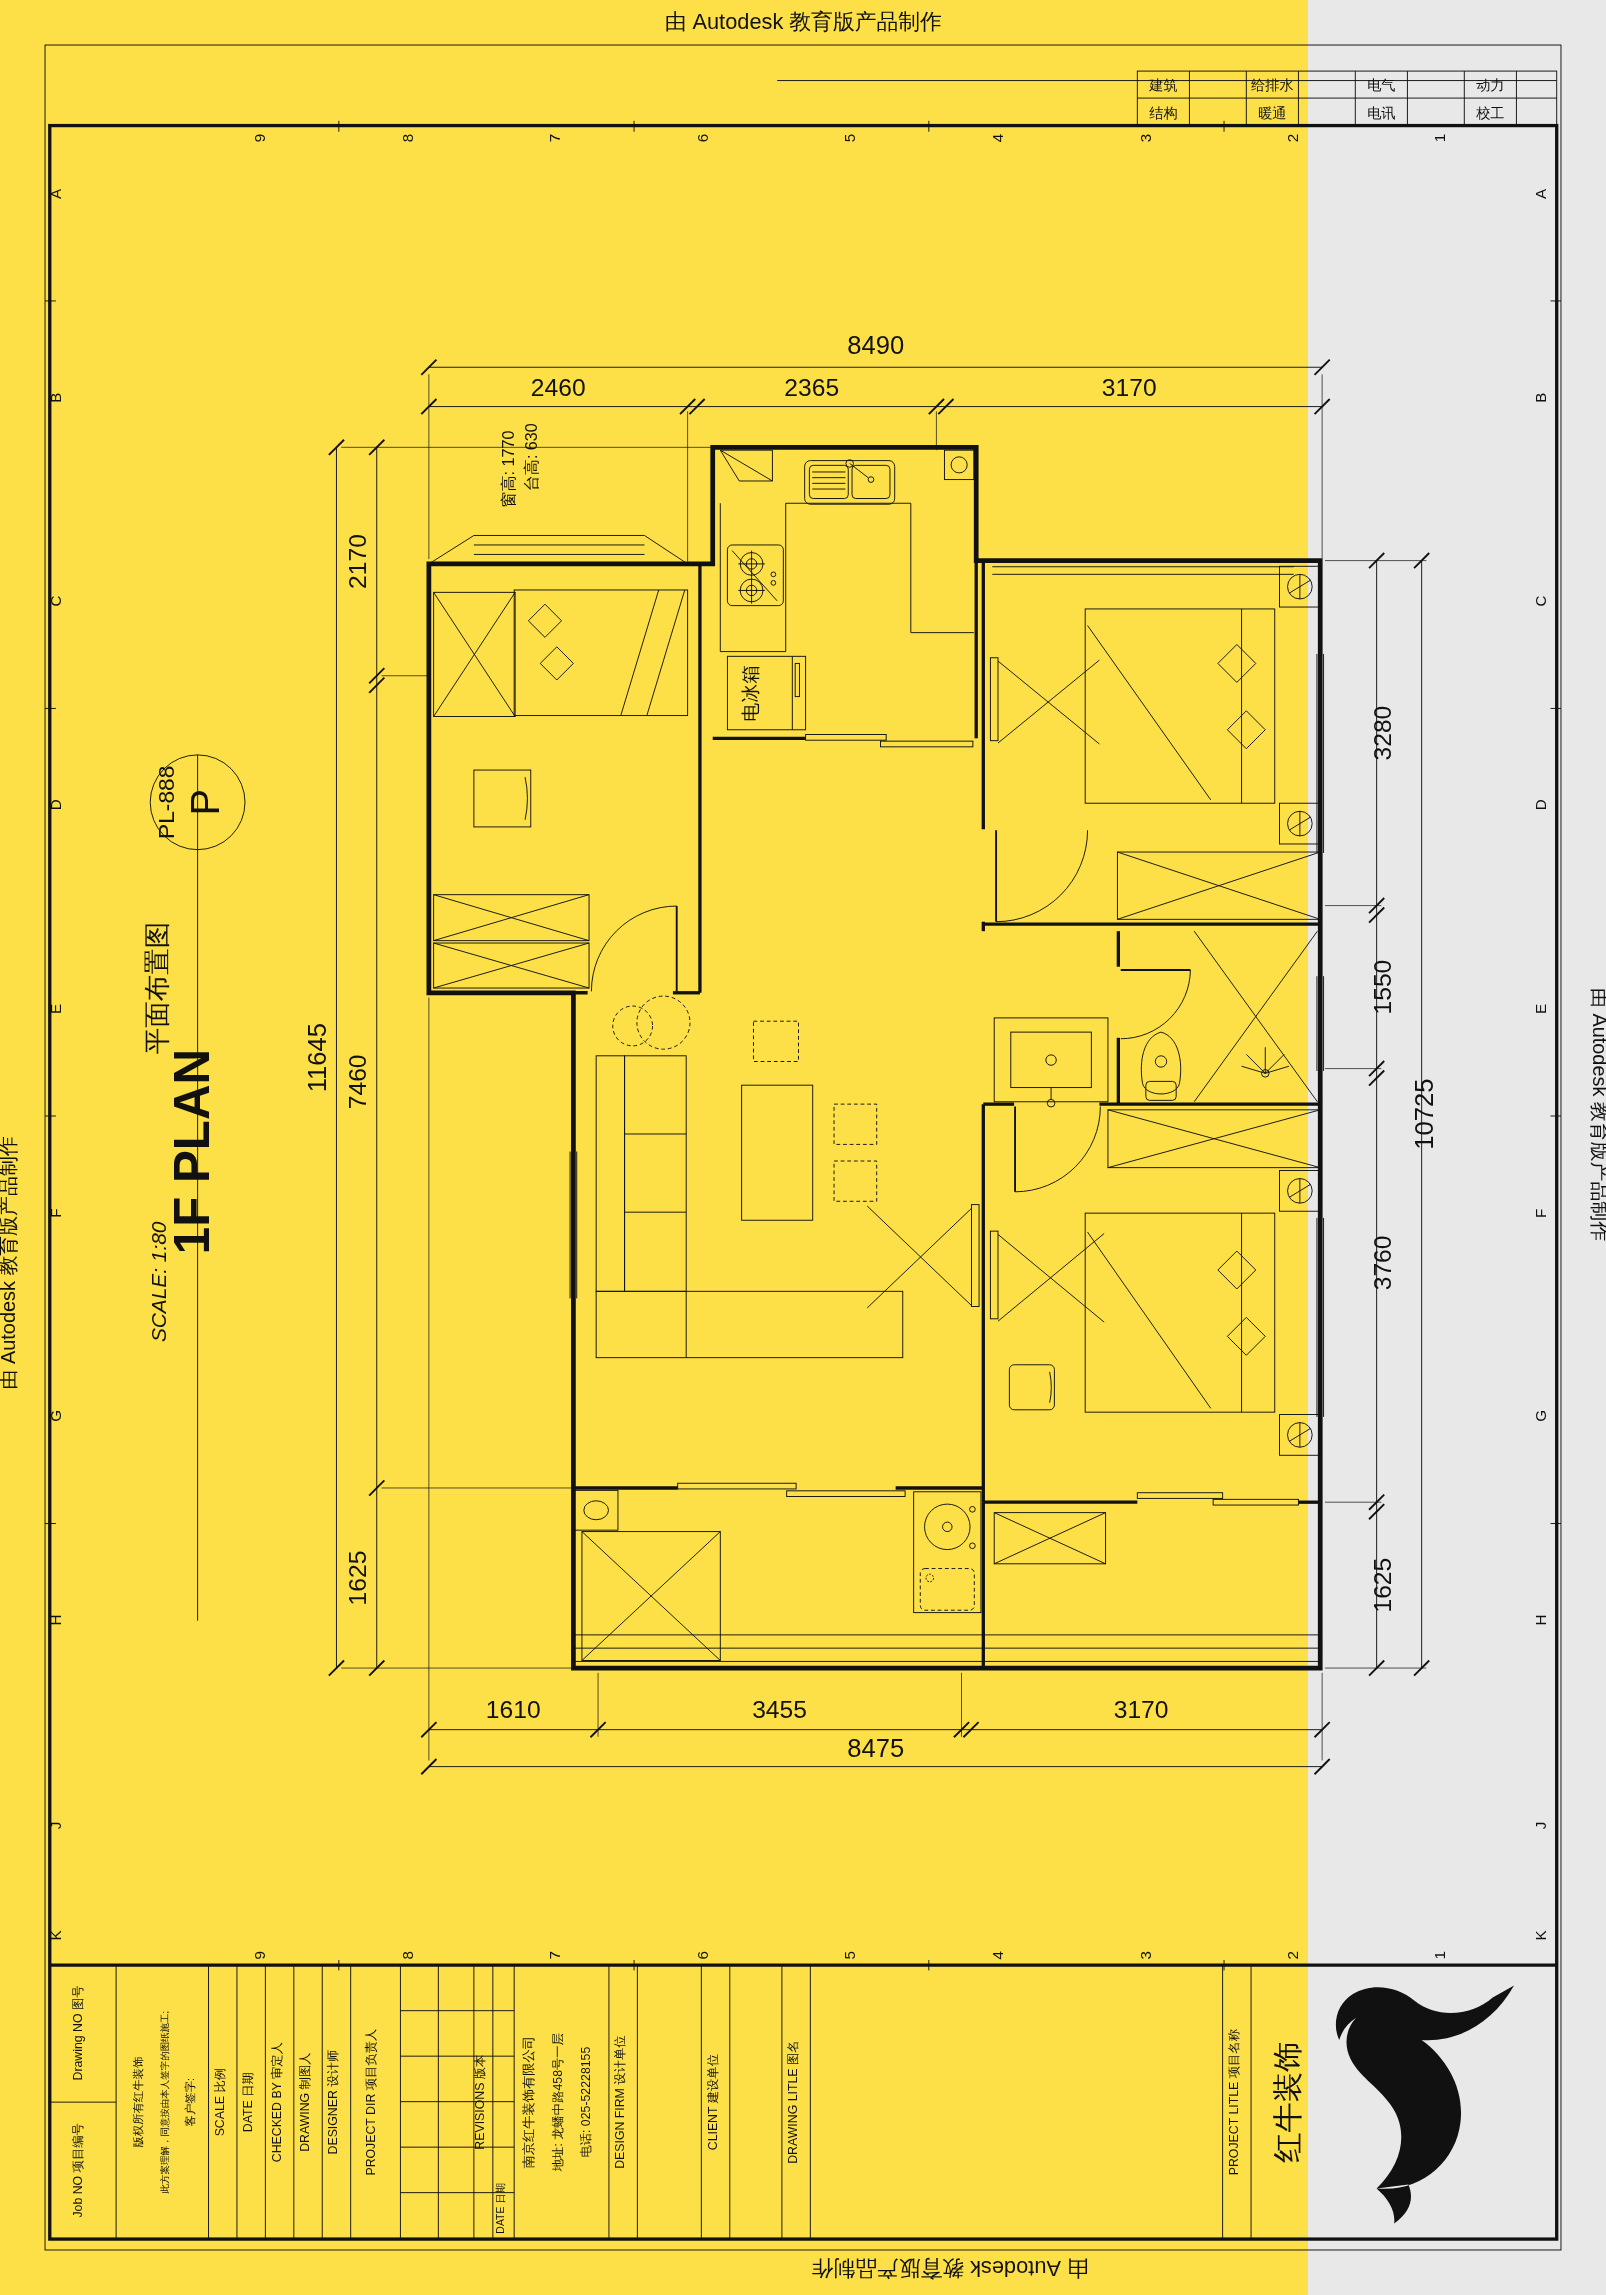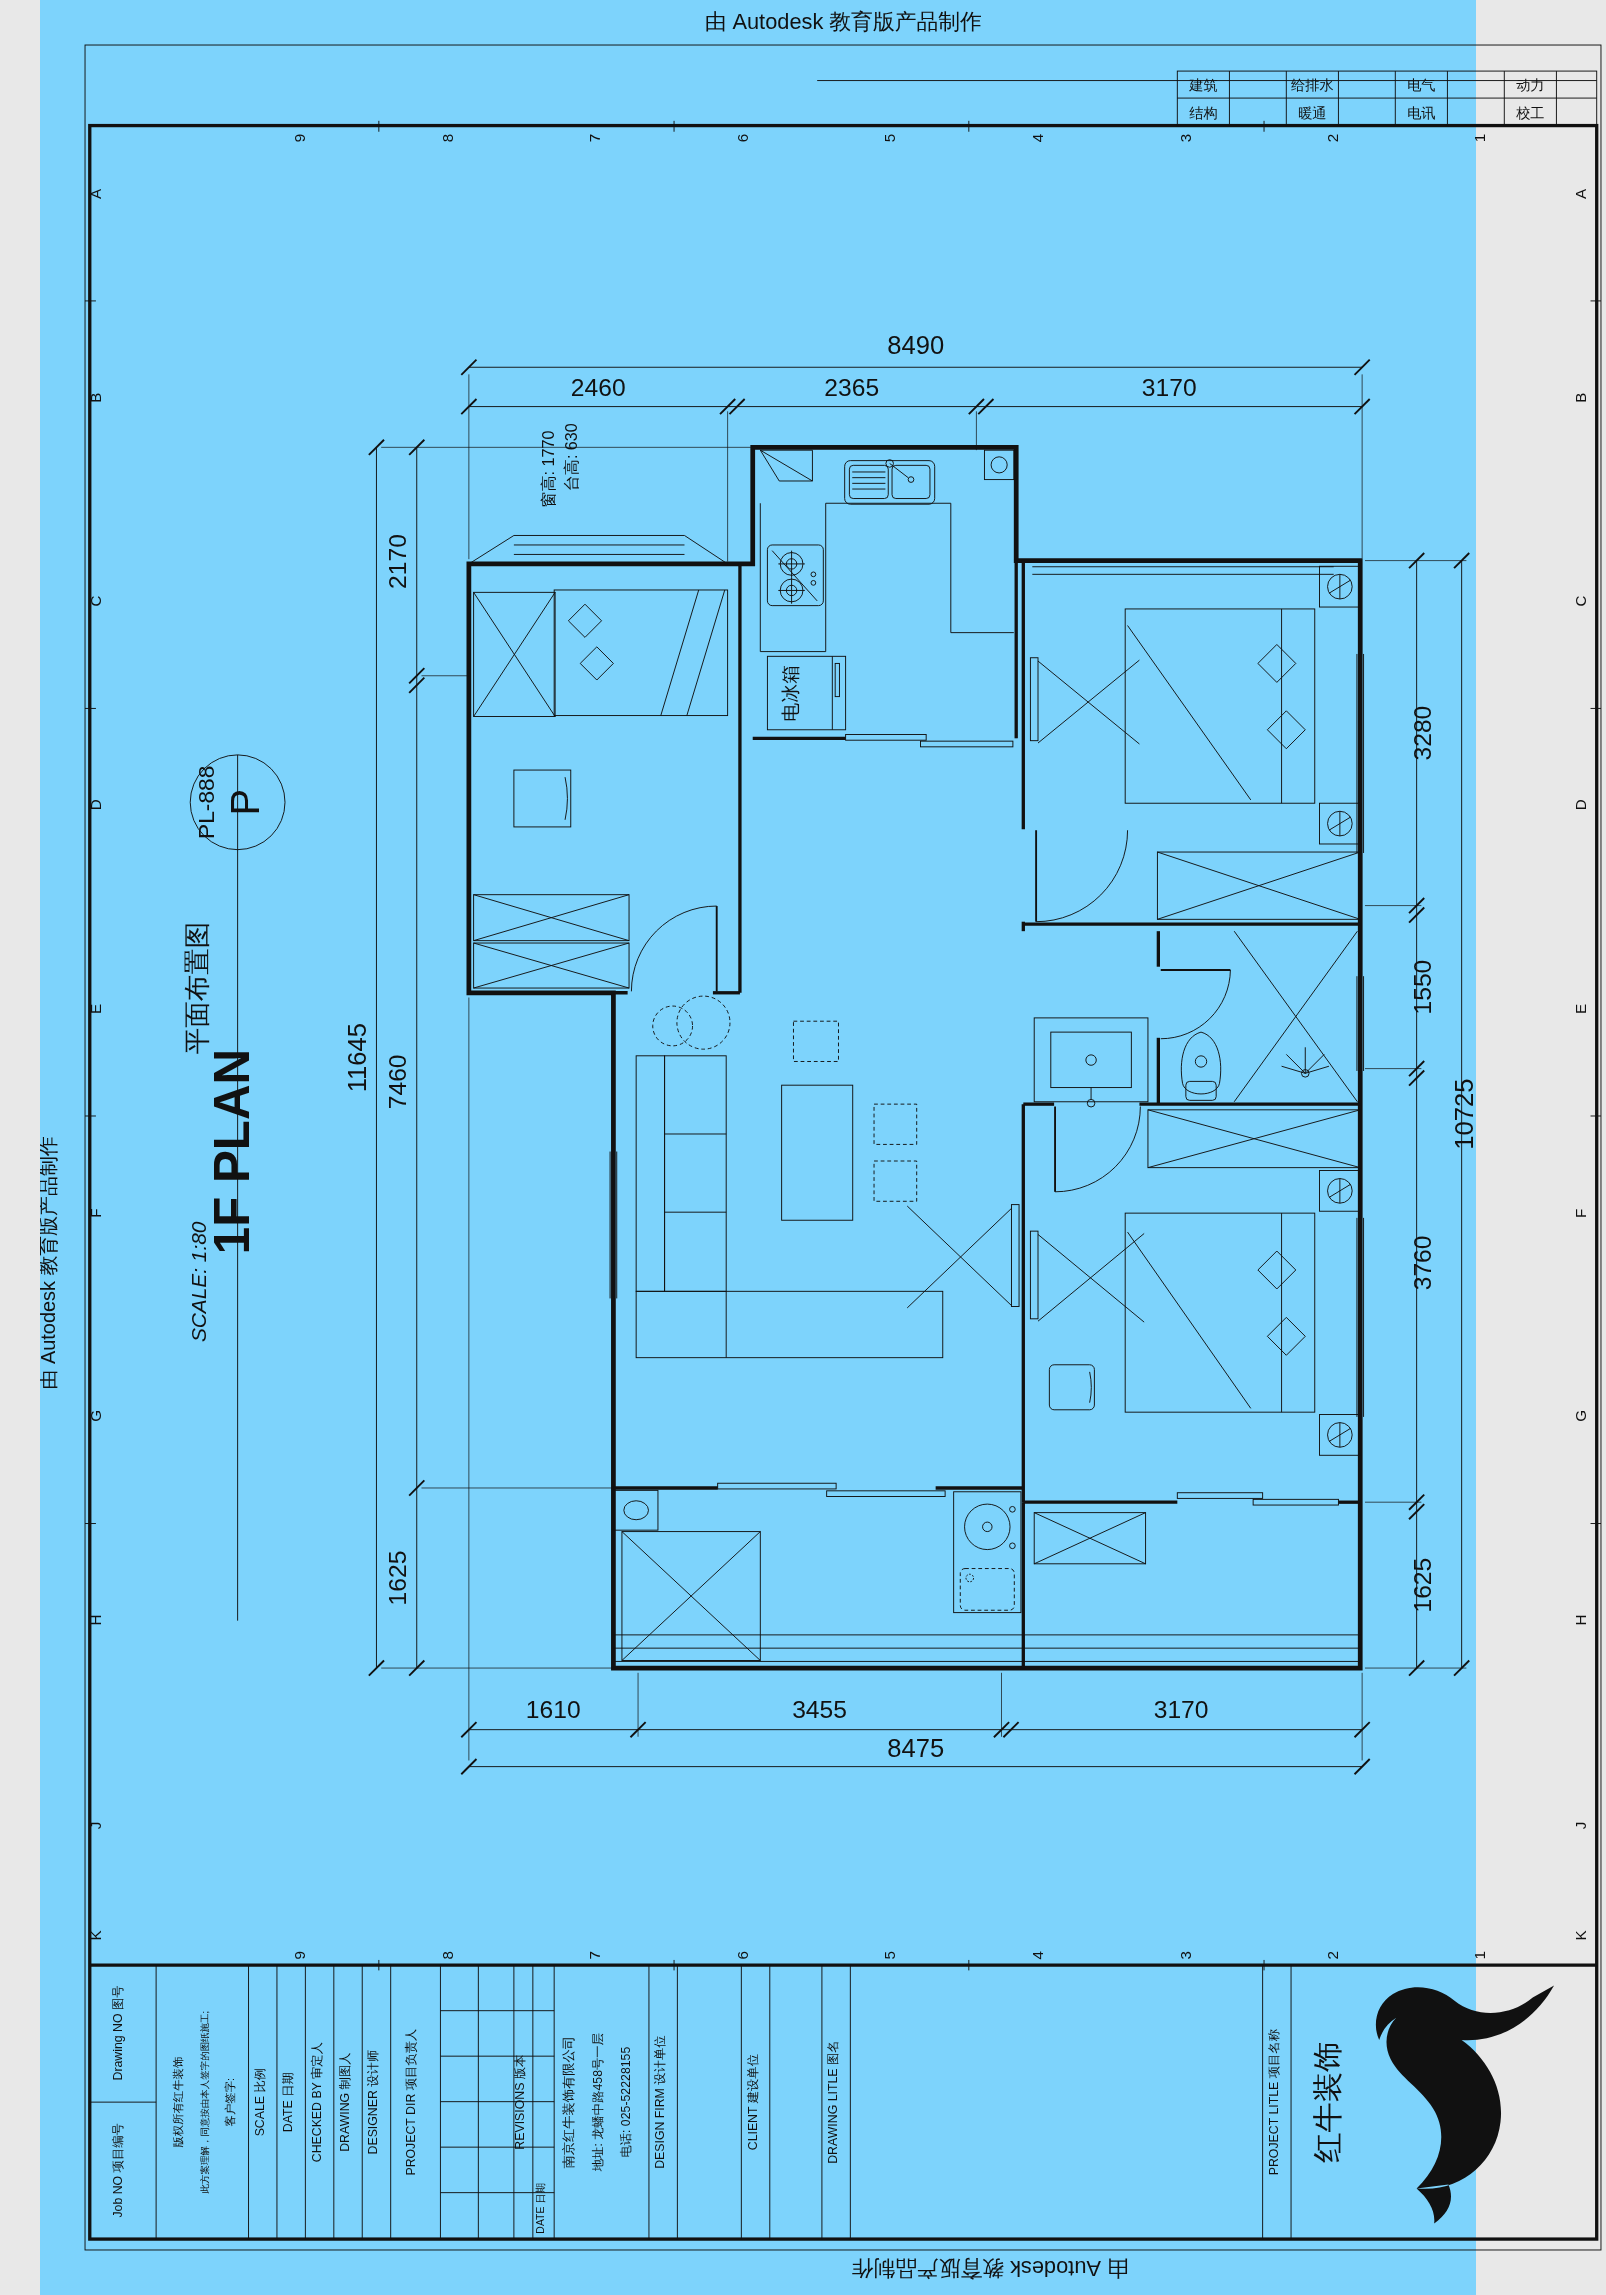--- a/index.html
+++ b/index.html
@@ -1,16 +1,16 @@
 <!DOCTYPE html>
 <html style="font-size:7.6px"><head>
 <meta charset="utf-8">
 <style>
   html,body{margin:0;padding:0;background:#e8e8e8;}
-  .sheet{position:relative;width:1436px;height:2295px;background:#7dd3fc;font-family:"Liberation Sans",sans-serif;margin-left:40px;}
+  .sheet{position:relative;width:1308px;height:2295px;background:#fde047;font-family:"Liberation Sans",sans-serif;}
   svg{position:absolute;left:0;top:0;}
   svg text{fill:#111;font-family:"Liberation Sans",sans-serif;}
   .thin{stroke:#111;stroke-width:2;fill:none;}
   .dim{font-size:52px;}
   .dimbig{font-size:54px;}
   .small{font-size:26px;}
 </style>
 </head>
 <body>
 

